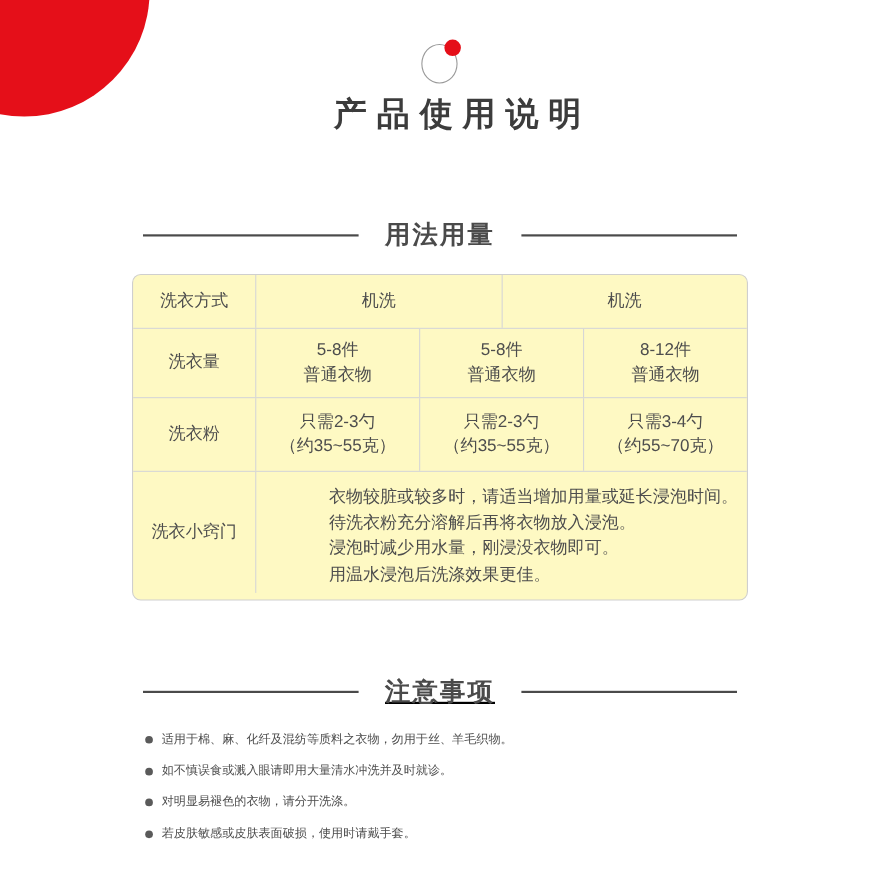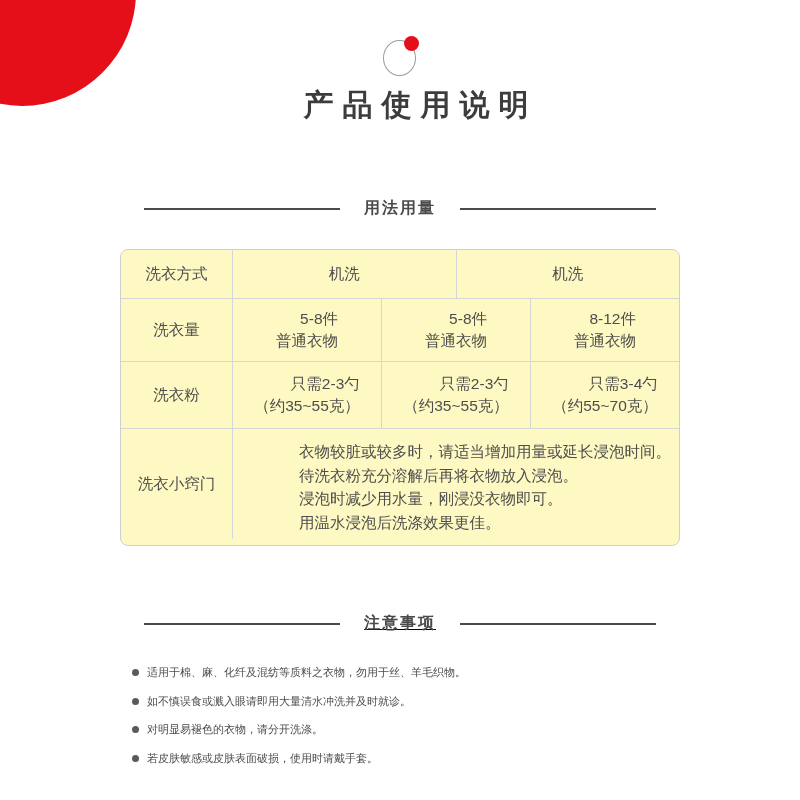--- a/index.html
+++ b/index.html
@@ -88,21 +88,21 @@
   }
   .section-head .rule {
     height: 2px;
     background: #4a4a4a;
     flex: 0 0 auto;
     width: 196px;
   }
   .section-head .rule.left  { margin-right: 0; }
   .section-head .rule.right { margin-left: 0; }
   .section-head .label {
-    font-size: 16px;
+    font-size: 23px;
     font-weight: bold;
     color: #4a4a4a;
     letter-spacing: 2px;
     white-space: nowrap;
     padding: 0 2px;
   }
 
   #head-usage { top: 198px; }
   #head-notes { top: 613px; text-decoration: underline; }
 
@@ -152,21 +152,21 @@
     display: block;
     text-align: left;
     padding: 11px 10px 11px 18px;
     border-right: none;
     color: #4d4d4d;
     font-size: 15.5px;
     line-height: 23.5px;
   }
   .tips-cell .tip-line { white-space: nowrap; margin-left: 48px; }
 
-  .cell-stack { display: block; text-align: right; }
+  .cell-stack { display: block; }
   .cell-stack .l1, .cell-stack .l2 { display: block; }
 
   
   .notes {
     position: absolute;
     left: 132px;
     top: 661px;
     width: 600px;
   }
   .note-item {

